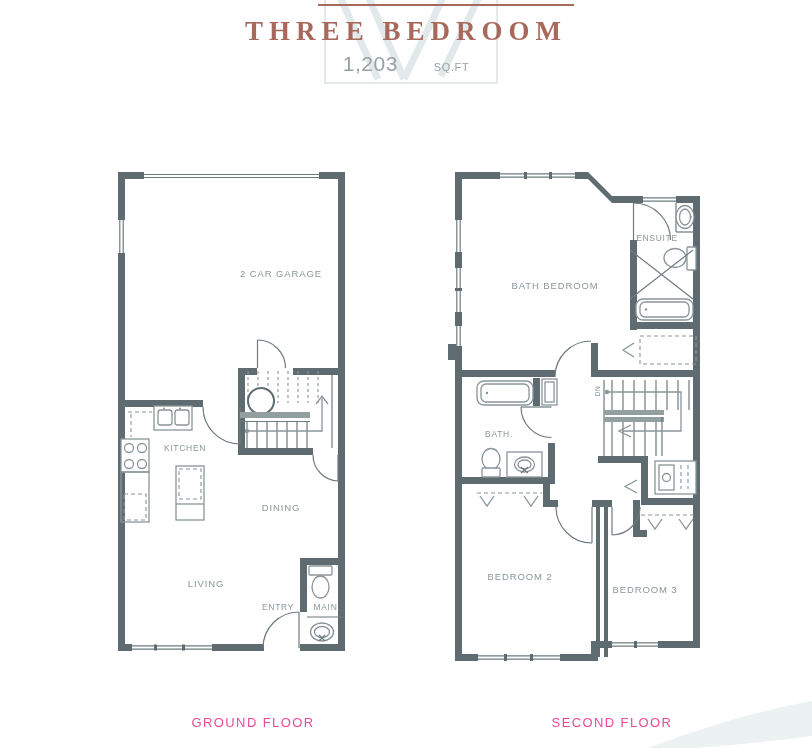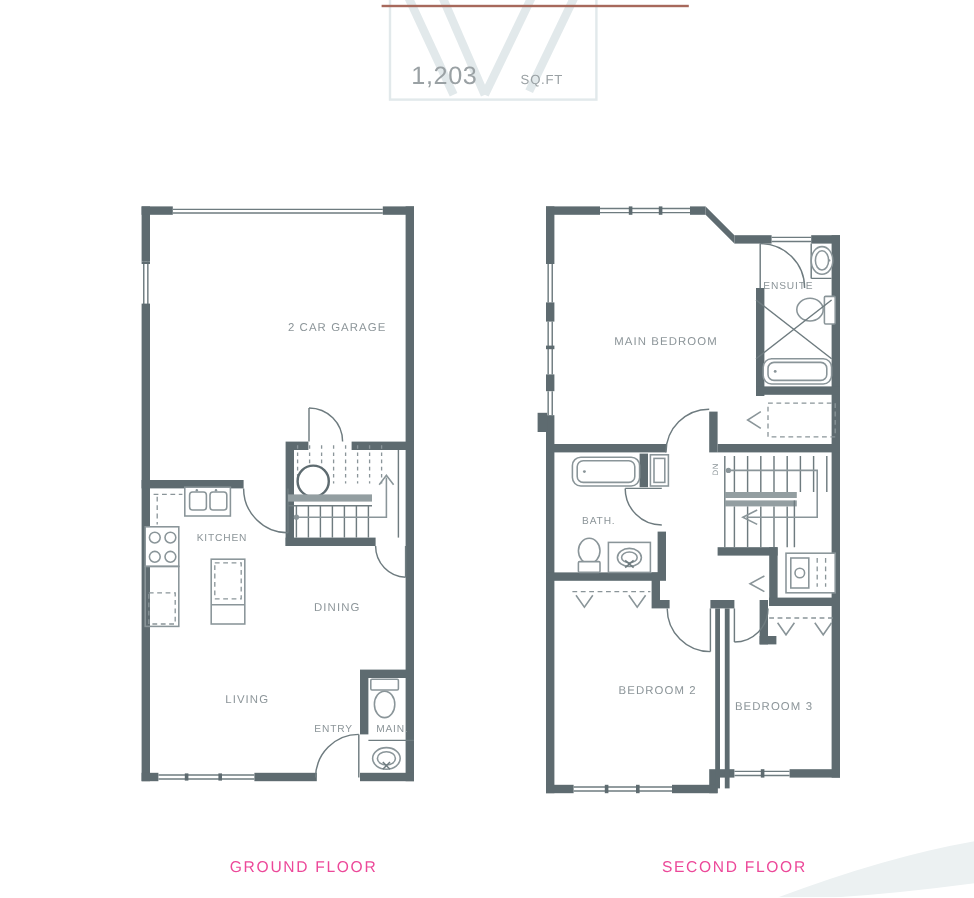--- a/index.html
+++ b/index.html
@@ -36,21 +36,21 @@
            letter-spacing:1.4px;color:#ec4899;white-space:nowrap;margin-left:28px;}
   .cap-ground{left:225px;top:722px;} .cap-second{left:584px;top:722px;}
 
   .lbl{position:absolute;transform:translate(-50%,-50%);color:var(--label,#8c9599);
        letter-spacing:0.9px;white-space:nowrap;font-size:9.5px;}
   .lbl.sm{font-size:8.5px;letter-spacing:0.7px;}
   .lbl-garage{left:233px;top:273px;margin-left:48px;} .lbl-kitchen{left:185px;top:448px;text-align:center;}
   .lbl-dining{left:281px;top:507px;} .lbl-living{left:190px;top:583px;padding-left:32px;}
   .lbl-entry{left:278px;top:607px;}  .lbl-powd{left:327px;top:607px;}
   .lbl-mainbed{left:555px;top:285px;} .lbl-ensuite{left:657px;top:238px;}
-  .lbl-bath{left:499px;top:434px;}   .lbl-bed2{left:548px;top:576px;text-align:right;}
+  .lbl-bath{left:499px;top:434px;}   .lbl-bed2{left:520px;top:576px;text-align:right;}
   .lbl-bed3{left:645px;top:589px;}
   .lbl-dn{left:597px;top:391px;transform:translate(-50%,-50%) rotate(-90deg);
           font-size:6.5px;letter-spacing:0.5px;}
 </style>
 </head>
 <body>
 
 <div class="stage">
 
 <svg width="812" height="748" viewBox="0 0 812 748">
@@ -353,31 +353,32 @@
       <circle class="fxn" cx="666.5" cy="477.5" r="4"></circle>
       <line class="dash" x1="681" y1="465" x2="681" y2="489"></line>
       <line class="dash" x1="688" y1="465" x2="688" y2="489"></line>
     </g>
   </g>
 
   <path class="arcband" d="M 648,748 Q 738,714 812,701 L 812,736 Q 752,744 695,748 Z"></path>
 </svg>
 
 <div class="rule"></div>
+<div class="title">THREE BEDROOM</div>
 <div class="area">
   <span class="val">1,203</span><span class="unit">SQ.FT</span>
 </div>
 
 <span class="lbl lbl-garage">2 CAR GARAGE</span>
 <span class="lbl sm lbl-kitchen">KITCHEN</span>
 <span class="lbl lbl-dining">DINING</span>
 <span class="lbl lbl-living">LIVING</span>
 <span class="lbl sm lbl-entry">ENTRY</span>
 <span class="lbl sm lbl-powd">MAIN.</span>
-<span class="lbl lbl-mainbed">MAIN BEDROOM</span>
+<span class="lbl lbl-mainbed">BATH BEDROOM</span>
 <span class="lbl sm lbl-ensuite">ENSUITE</span>
 <span class="lbl sm lbl-bath">BATH.</span>
 <span class="lbl lbl-bed2">BEDROOM 2</span>
 <span class="lbl lbl-bed3">BEDROOM 3</span>
 <span class="lbl lbl-dn">DN</span>
 
 <div class="caption cap-ground">GROUND FLOOR</div>
 <div class="caption cap-second">SECOND FLOOR</div>
 
 </div>

